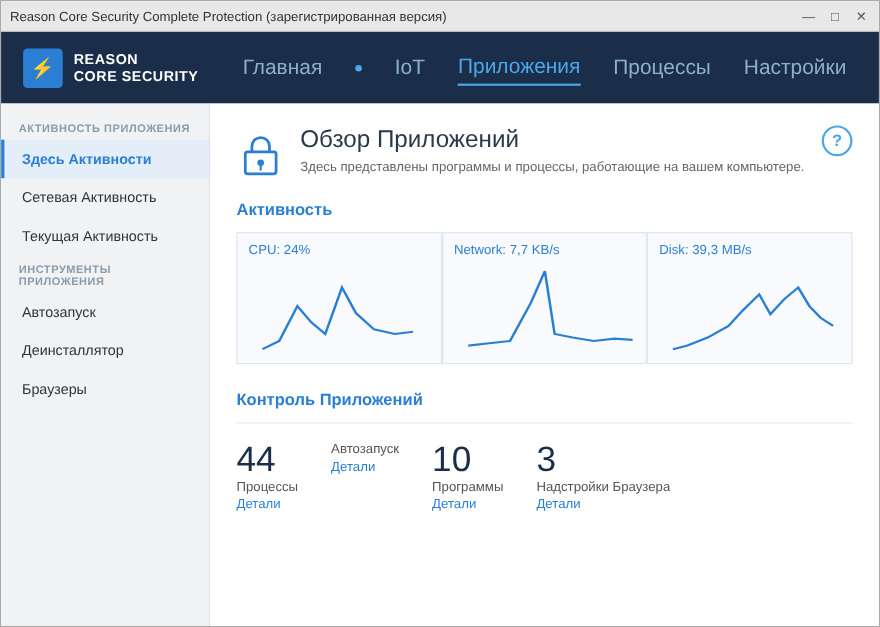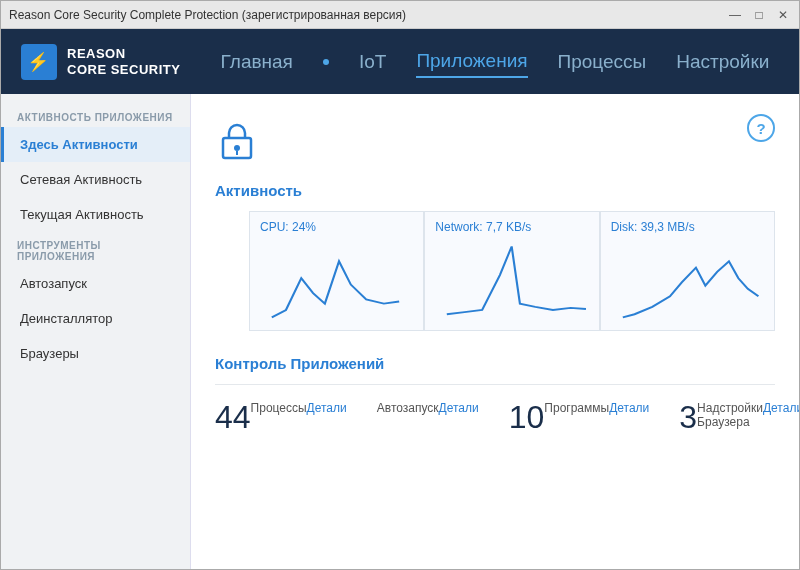--- a/index.html
+++ b/index.html
@@ -195,21 +195,20 @@
       font-weight: 600;
       color: #2a7fd4;
       margin-bottom: 12px;
     }
 
     
     .charts-row {
       display: flex;
       gap: 0;
       margin-bottom: 24px;
-      margin-left: 34px;
     }
     .chart-box {
       flex: 1;
       border: 1px solid #dde4ec;
       background: #f8fafe;
       padding: 8px 10px;
       height: 120px;
     }
     .chart-label {
       font-size: 12px;
@@ -221,21 +220,21 @@
       height: 90px;
     }
 
     
     .stats-row {
       display: flex;
       gap: 30px;
     }
     .stat-item {
       display: flex;
-      flex-direction: row;
+      flex-direction: column;
     }
     .stat-number {
       font-size: 32px;
       font-weight: 300;
       color: #1a2e4a;
       line-height: 1;
       margin-bottom: 2px;
     }
     .stat-label {
       font-size: 12px;
@@ -304,20 +303,24 @@
 
     <div class="page-header">
       <div class="page-header-left">
 
         <svg class="page-icon" viewBox="0 0 44 44" fill="none" xmlns="http://www.w3.org/2000/svg">
           <rect x="8" y="20" width="28" height="20" rx="2" fill="none" stroke="#2a7fd4" stroke-width="2.5"></rect>
           <path d="M14 20V15a8 8 0 0116 0v5" fill="none" stroke="#2a7fd4" stroke-width="2.5"></path>
           <circle cx="22" cy="30" r="3" fill="#2a7fd4"></circle>
           <line x1="22" y1="33" x2="22" y2="37" stroke="#2a7fd4" stroke-width="2"></line>
         </svg>
+        <div>
+          <div class="page-title">Обзор Приложений</div>
+          <div class="page-desc">Здесь представлены программы и процессы, работающие на вашем компьютере.</div>
+        </div>
       </div>
       <div class="help-btn">?</div>
     </div>
 
     <div class="section-title">Активность</div>
 
     <div class="charts-row">
 
       <div class="chart-box">
         <div class="chart-label">CPU:  24%</div>

